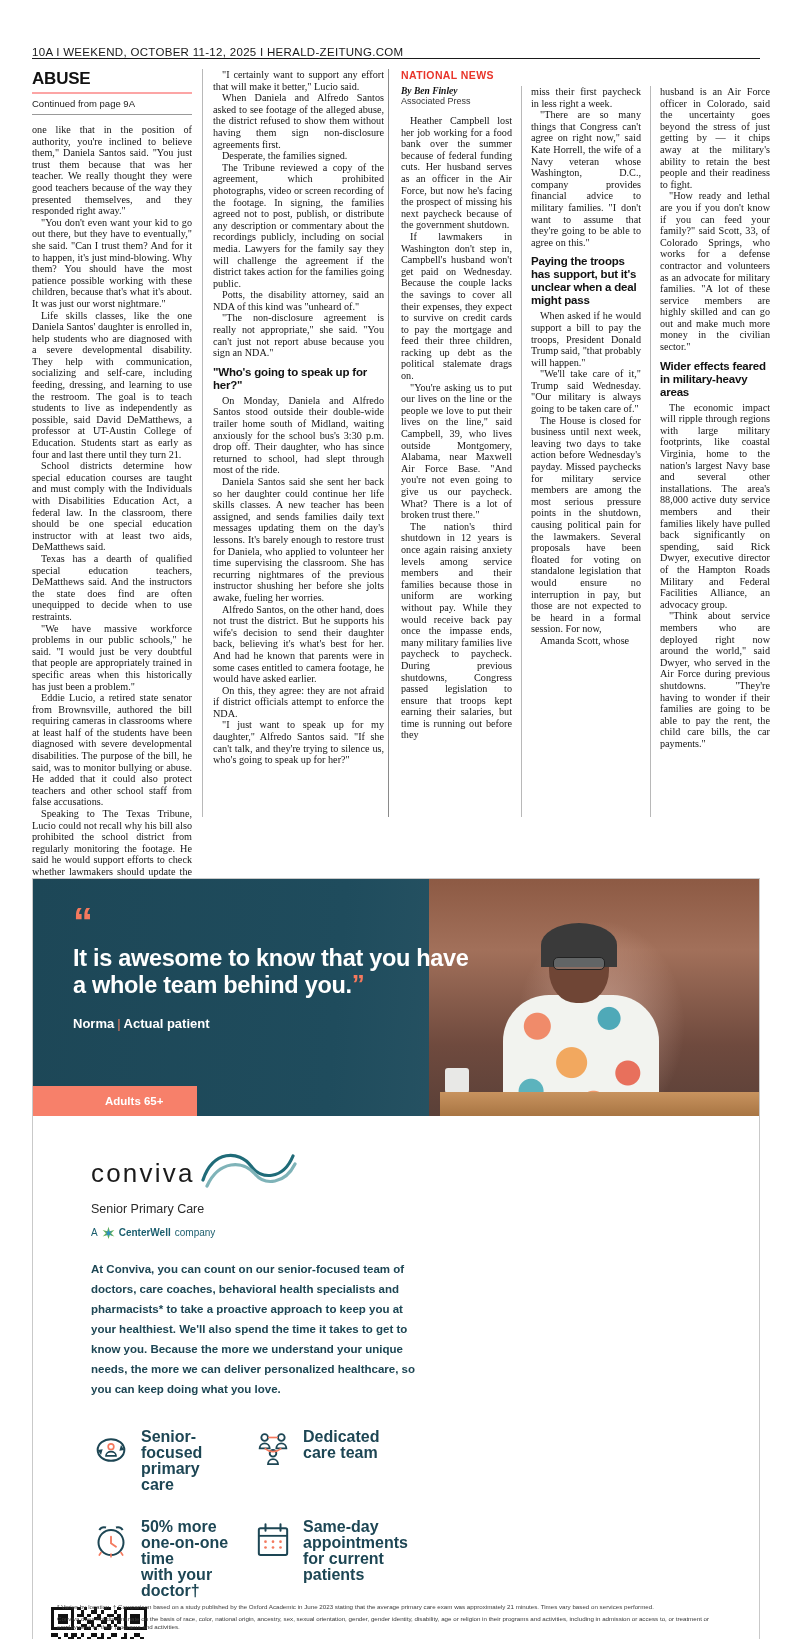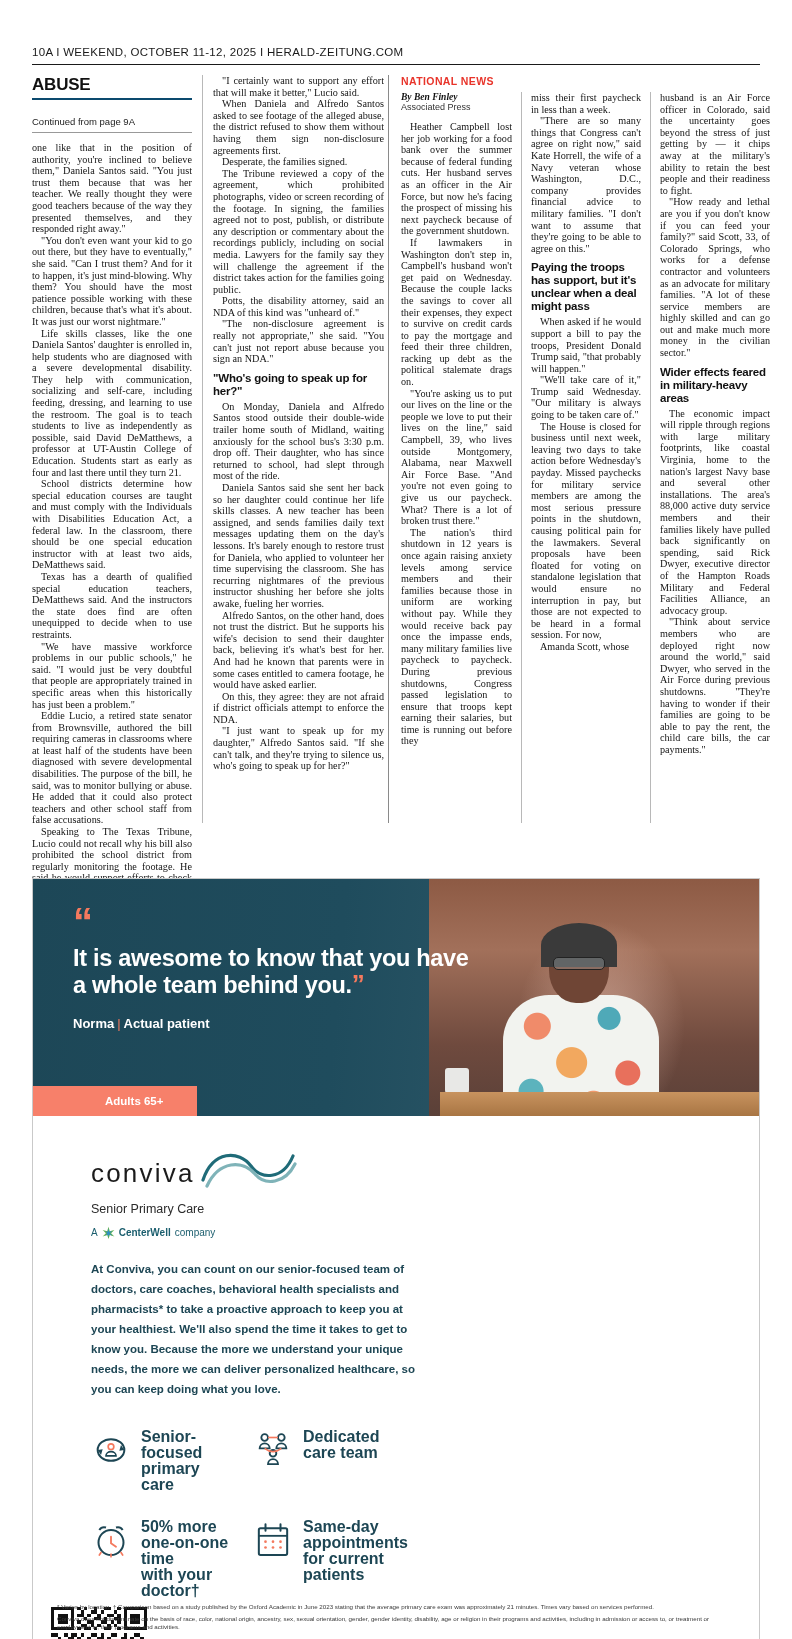--- a/index.html
+++ b/index.html
@@ -17,21 +17,20 @@
     width: 792px;
     height: 1639px;
     padding: 0;
     position: relative;
     background: #fff;
   }
 
   
   .masthead {
     margin: 46px 32px 0 32px;
-    padding-bottom: 6px;
     border-bottom: 1.6px solid #1a1a1a;
   }
   .masthead-text {
     font-family: "Liberation Sans", sans-serif;
     font-size: 11.5px;
     letter-spacing: 0.3px;
     color: #1a1a1a;
   }
 
   
@@ -72,22 +71,22 @@
   }
 
   
   .jump-head {
     font-family: "Liberation Sans", sans-serif;
     font-weight: bold;
     font-size: 17px;
     letter-spacing: -0.2px;
     color: #111;
     padding-bottom: 3px;
-    border-bottom: 2px solid #0c4a6e;
-    margin-bottom: 16px;
+    border-bottom: 2px solid #fca5a5;
+    margin-bottom: 4px;
   }
   .jump-sub {
     font-family: "Liberation Sans", sans-serif;
     font-size: 9.5px;
     color: #222;
     padding-bottom: 5px;
     border-bottom: 0.8px solid #999;
     margin-bottom: 9px;
   }
 
@@ -439,21 +438,21 @@
         <div class="ncol">
           <div class="byline-name">By Ben Finley</div>
           <div class="byline-org">Associated Press</div>
           <p class="body">Heather Campbell lost her job working for a food bank over the summer because of federal funding cuts. Her husband serves as an officer in the Air Force, but now he's facing the prospect of missing his next paycheck because of the government shutdown.</p>
           <p class="body">If lawmakers in Washington don't step in, Campbell's husband won't get paid on Wednesday. Because the couple lacks the savings to cover all their expenses, they expect to survive on credit cards to pay the mortgage and feed their three children, racking up debt as the political stalemate drags on.</p>
           <p class="body">"You're asking us to put our lives on the line or the people we love to put their lives on the line," said Campbell, 39, who lives outside Montgomery, Alabama, near Maxwell Air Force Base. "And you're not even going to give us our paycheck. What? There is a lot of broken trust there."</p>
           <p class="body">The nation's third shutdown in 12 years is once again raising anxiety levels among service members and their families because those in uniform are working without pay. While they would receive back pay once the impasse ends, many military families live paycheck to paycheck. During previous shutdowns, Congress passed legislation to ensure that troops kept earning their salaries, but time is running out before they</p>
         </div>
 
         <div class="ncol vsep">
-          <p class="body noindent">miss their first paycheck in less than a week.</p>
+          <p class="body noindent">miss their first paycheck in less right a week.</p>
           <p class="body">"There are so many things that Congress can't agree on right now," said Kate Horrell, the wife of a Navy veteran whose Washington, D.C., company provides financial advice to military families. "I don't want to assume that they're going to be able to agree on this."</p>
           <div class="subhead">Paying the troops has support, but it's unclear when a deal might pass</div>
           <p class="body">When asked if he would support a bill to pay the troops, President Donald Trump said, "that probably will happen."</p>
           <p class="body">"We'll take care of it," Trump said Wednesday. "Our military is always going to be taken care of."</p>
           <p class="body">The House is closed for business until next week, leaving two days to take action before Wednesday's payday. Missed paychecks for military service members are among the most serious pressure points in the shutdown, causing political pain for the lawmakers. Several proposals have been floated for voting on standalone legislation that would ensure no interruption in pay, but those are not expected to be heard in a formal session. For now,</p>
           <p class="body">Amanda Scott, whose</p>
         </div>
 
         <div class="ncol vsep">
           <p class="body noindent">husband is an Air Force officer in Colorado, said the uncertainty goes beyond the stress of just getting by — it chips away at the military's ability to retain the best people and their readiness to fight.</p>

